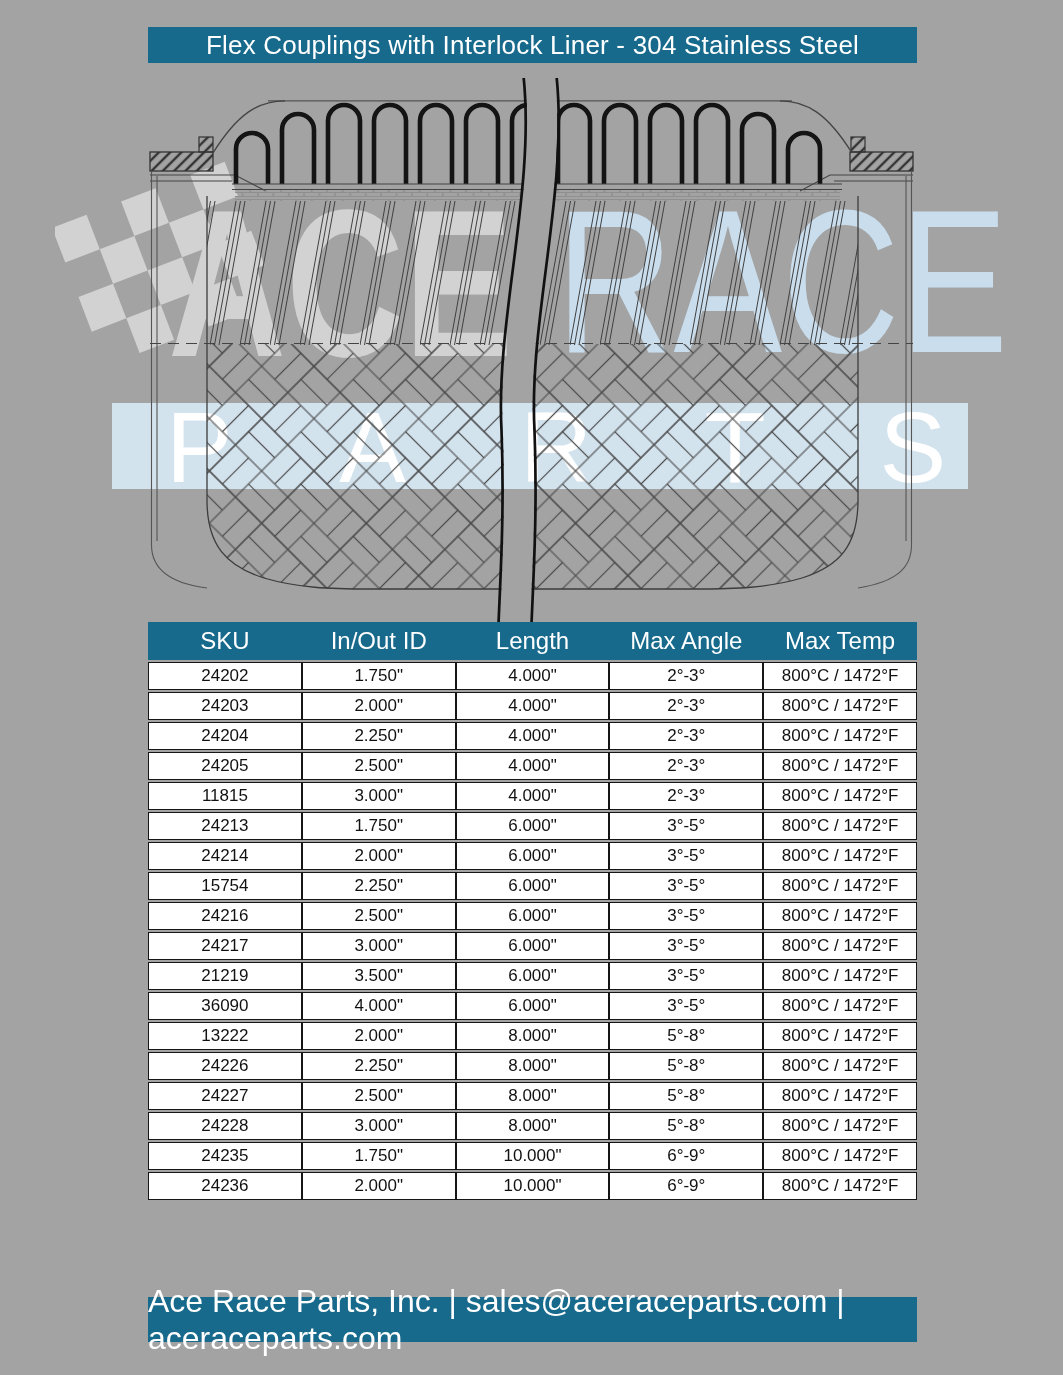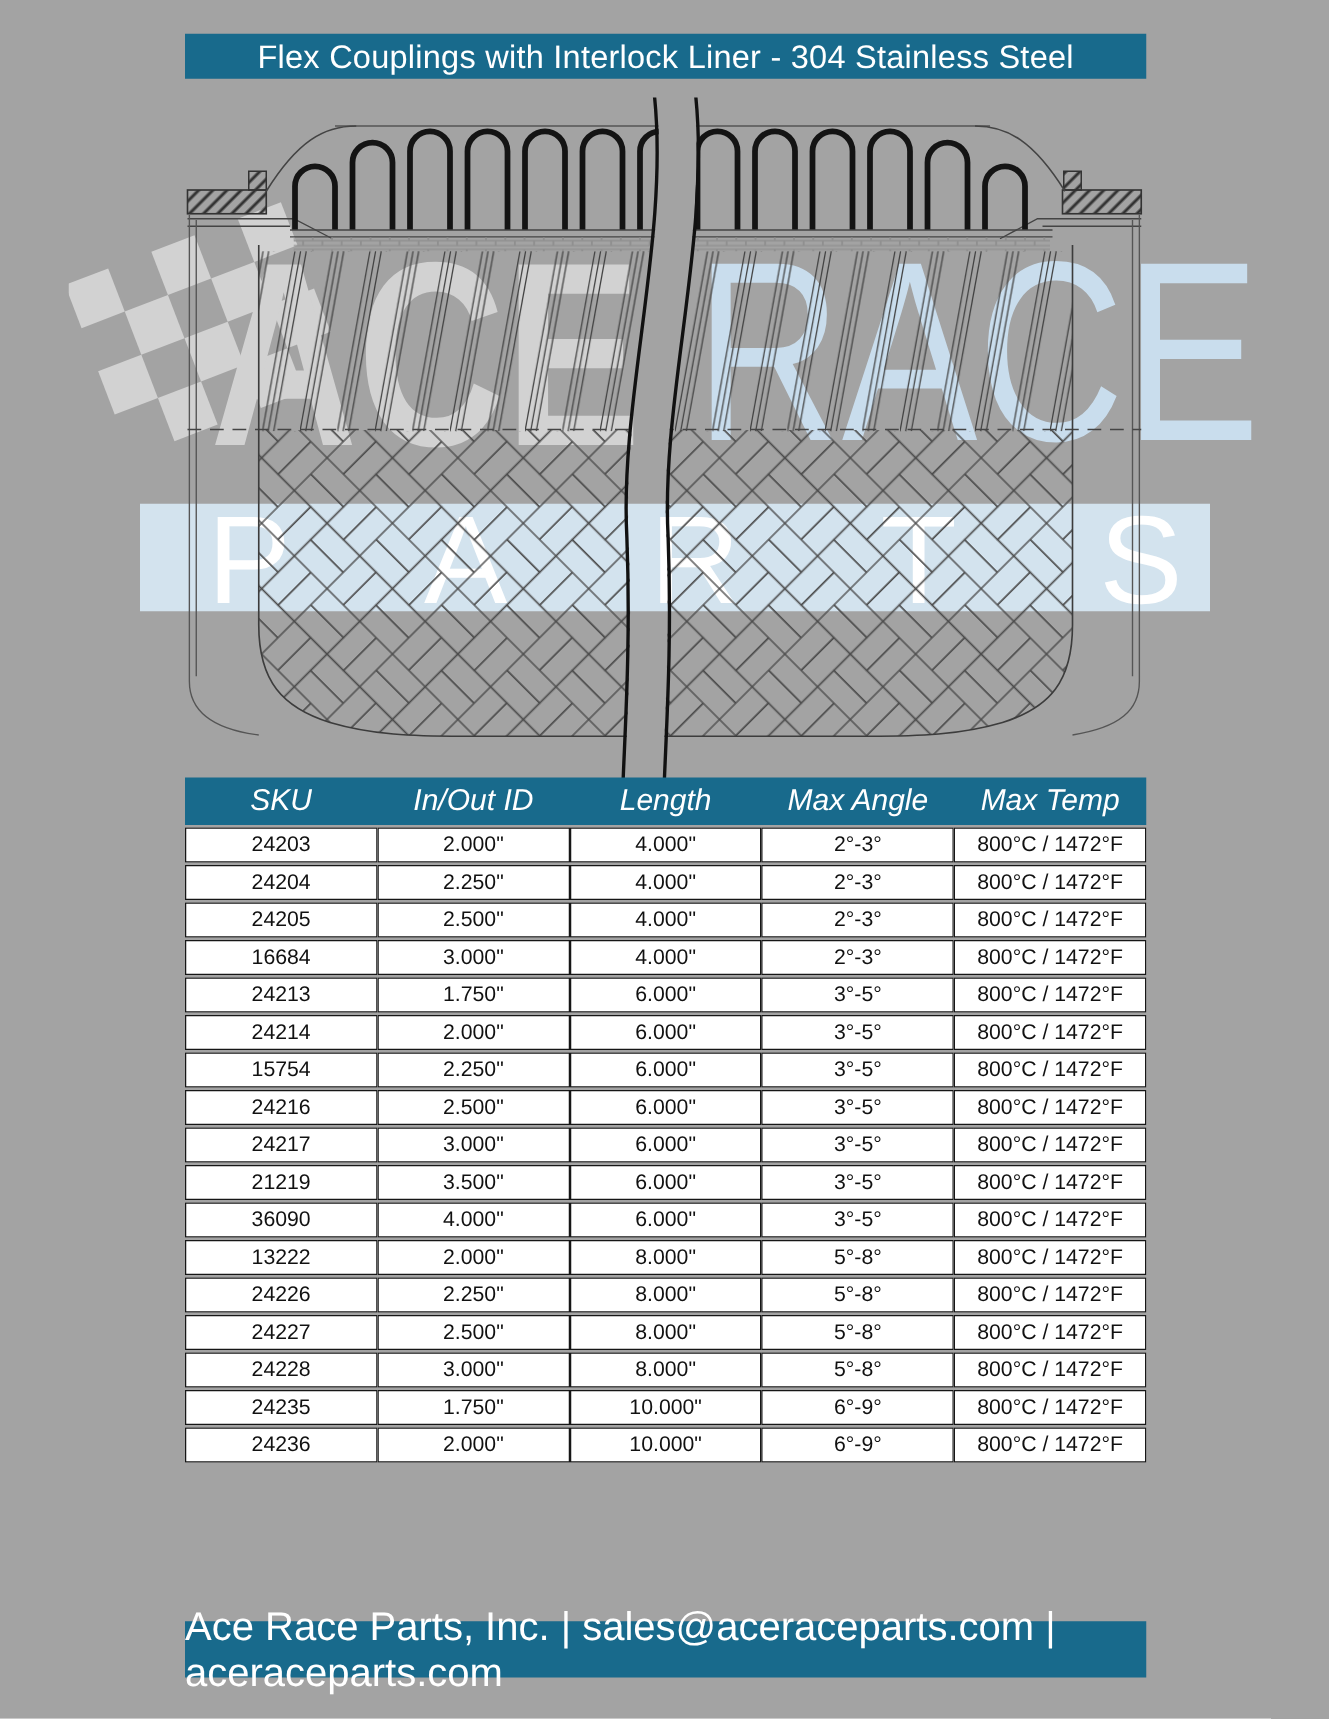--- a/index.html
+++ b/index.html
@@ -5,21 +5,21 @@
   html,body{margin:0;padding:0;background:#fff;}
   #page{position:relative;width:1063px;height:1375px;background:#a3a3a3;overflow:hidden;
         font-family:"Liberation Sans",sans-serif;padding-left:48px;}
   .teal-bar{position:absolute;left:148px;width:769px;background:var(--accent-teal,#186a8c);
             color:#fff;display:flex;align-items:center;justify-content:center;}
   #title-bar{top:27px;height:36px;font-size:26px;letter-spacing:.2px;}
   #footer-bar{top:1297px;height:45px;font-size:32px;}
   #diagram-wrap{position:absolute;left:55px;top:78px;width:960px;height:545px;}
   svg text.wm{font-family:"Liberation Sans",sans-serif;}
   #table-header{top:622px;height:38px;font-size:24px;}
-  #table-header span{display:block;width:20%;text-align:center;font-style:italic;}
+  #table-header span{display:block;width:20%;text-align:center;}
   #spec-table-wrap{position:absolute;left:148px;top:660px;width:769px;}
   table#spec-table{width:100%;border-collapse:separate;border-spacing:0 2.4px;table-layout:fixed;}
   table#spec-table td{height:26px;border:1.6px solid #161616;padding:0;text-align:center;
        vertical-align:middle;font-size:17px;color:#111;background:#fff;white-space:nowrap;}
 </style>
 </head>
 <body>
 
 <div id="page">
 
@@ -146,20 +146,27 @@
     <span>In/Out ID</span>
     <span>Length</span>
     <span>Max Angle</span>
     <span>Max Temp</span>
   </div>
 
   <div id="spec-table-wrap">
     <table id="spec-table">
       <tbody>
           <tr>
+            <td>24202</td>
+            <td>1.750"</td>
+            <td>4.000"</td>
+            <td>2°-3°</td>
+            <td>800°C / 1472°F</td>
+          </tr>
+          <tr>
             <td>24203</td>
             <td>2.000"</td>
             <td>4.000"</td>
             <td>2°-3°</td>
             <td>800°C / 1472°F</td>
           </tr>
           <tr>
             <td>24204</td>
             <td>2.250"</td>
             <td>4.000"</td>
@@ -167,21 +174,21 @@
             <td>800°C / 1472°F</td>
           </tr>
           <tr>
             <td>24205</td>
             <td>2.500"</td>
             <td>4.000"</td>
             <td>2°-3°</td>
             <td>800°C / 1472°F</td>
           </tr>
           <tr>
-            <td>16684</td>
+            <td>11815</td>
             <td>3.000"</td>
             <td>4.000"</td>
             <td>2°-3°</td>
             <td>800°C / 1472°F</td>
           </tr>
           <tr>
             <td>24213</td>
             <td>1.750"</td>
             <td>6.000"</td>
             <td>3°-5°</td>

